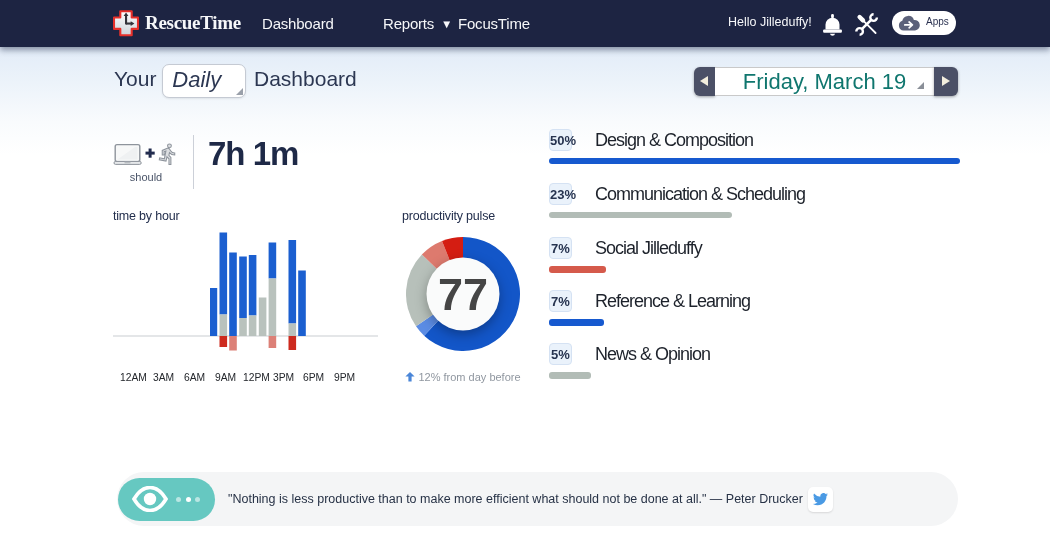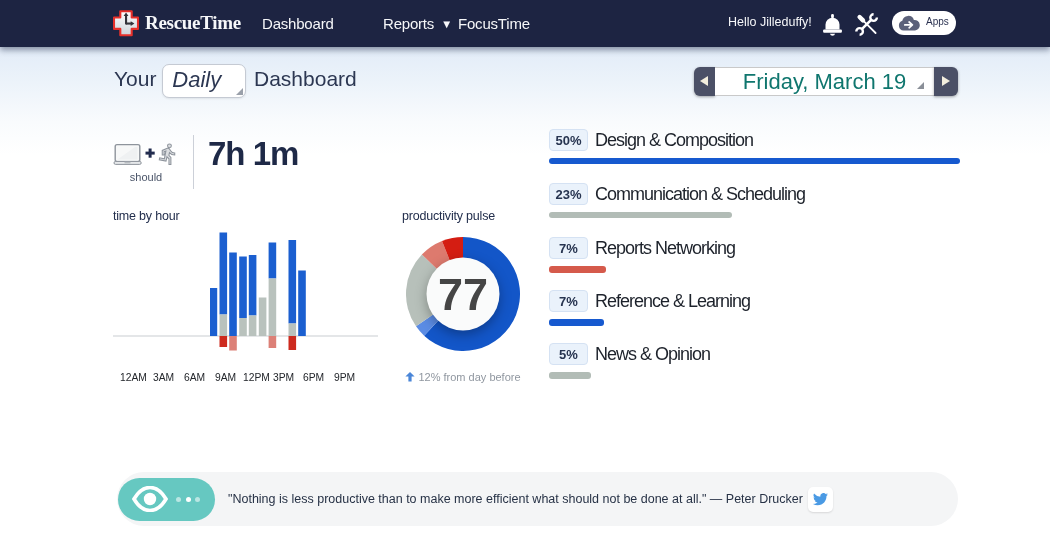--- a/index.html
+++ b/index.html
@@ -38,21 +38,21 @@
 .sumicons { position:absolute; left:113px; top:95px; width:66px; height:26px; }
 .details { position:absolute; left:113px; top:124px; width:66px; text-align:center; font-size:11px; color:#4a5468; }
 .divider { position:absolute; left:193px; top:88px; width:1px; height:54px; background:#ccd0d8; }
 .bigtime { position:absolute; left:208px; top:88px; font-size:33px; font-weight:bold; color:#1e2947; letter-spacing:-1px; }
 .subtime { position:absolute; left:208px; top:123px; font-size:11px; letter-spacing:-0.25px; color:#747e93; }
 
 .chartlbl { position:absolute; font-size:12.5px; letter-spacing:-0.2px; color:#222e4c; }
 
 
 .catrow { position:absolute; left:548px; }
-.badge { position:absolute; left:1px; top:0; width:39px; height:22px; background:#eaf2fb; border:1px solid #d5e2f3; border-radius:4px; text-align:center; font-size:13px; font-weight:bold; color:#273450; line-height:21px; }
+.badge { position:absolute; left:1px; top:0; width:23px; height:22px; background:#eaf2fb; border:1px solid #d5e2f3; border-radius:4px; text-align:center; font-size:13px; font-weight:bold; color:#273450; line-height:21px; }
 .catlbl { position:absolute; left:47px; top:0px; font-size:18px; letter-spacing:-1px; color:#1d222b; line-height:22px; white-space:nowrap; }
 .catbar { position:absolute; left:1px; top:29px; height:6.5px; border-radius:3px; }
 
 
 .toggle { position:absolute; left:461px; top:365px; width:149px; height:28px; background:#eef3f8; border-radius:14px; }
 .tgl-white { position:absolute; left:2px; top:1.5px; width:60px; height:25px; background:#fff; border-radius:13px; box-shadow:0 1px 2px rgba(0,0,0,.1); text-align:center; line-height:25px; font-size:12.5px; font-weight:bold; color:#222c49; }
 .tgl-blue { position:absolute; left:74px; top:0; white-space:nowrap; width:64px; height:28px; text-align:center; line-height:28px; font-size:12.5px; font-weight:bold; color:#2e6fce; }
 
 
 .quote { position:absolute; left:117px; top:425px; width:841px; height:54px; background:#f4f5f6; border-radius:27px; }
@@ -198,21 +198,21 @@
       <span class="catlbl">Design &amp; Composition</span>
     <span class="catbar" style="width:411px;background:#1659cf;"></span>
   </div>
   <div class="catrow" style="top:135.8px;">
     <span class="badge">23%</span>
       <span class="catlbl">Communication &amp; Scheduling</span>
     <span class="catbar" style="width:183px;background:#b2bcb6;"></span>
   </div>
   <div class="catrow" style="top:190.1px;">
     <span class="badge">7%</span>
-      <span class="catlbl">Reports Networking</span>
+      <span class="catlbl">Social Jilleduffy</span>
     <span class="catbar" style="width:57px;background:#d55a4b;"></span>
   </div>
   <div class="catrow" style="top:243.4px;">
     <span class="badge">7%</span>
       <span class="catlbl">Reference &amp; Learning</span>
     <span class="catbar" style="width:55px;background:#1659cf;"></span>
   </div>
   <div class="catrow" style="top:296.2px;">
     <span class="badge">5%</span>
       <span class="catlbl">News &amp; Opinion</span>

